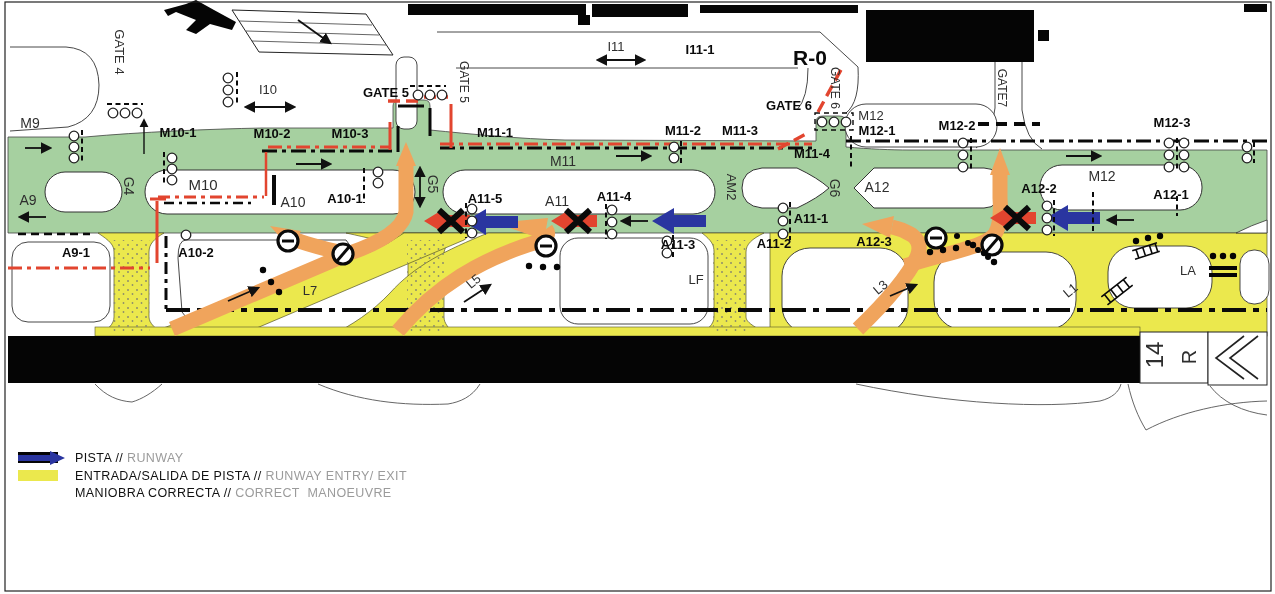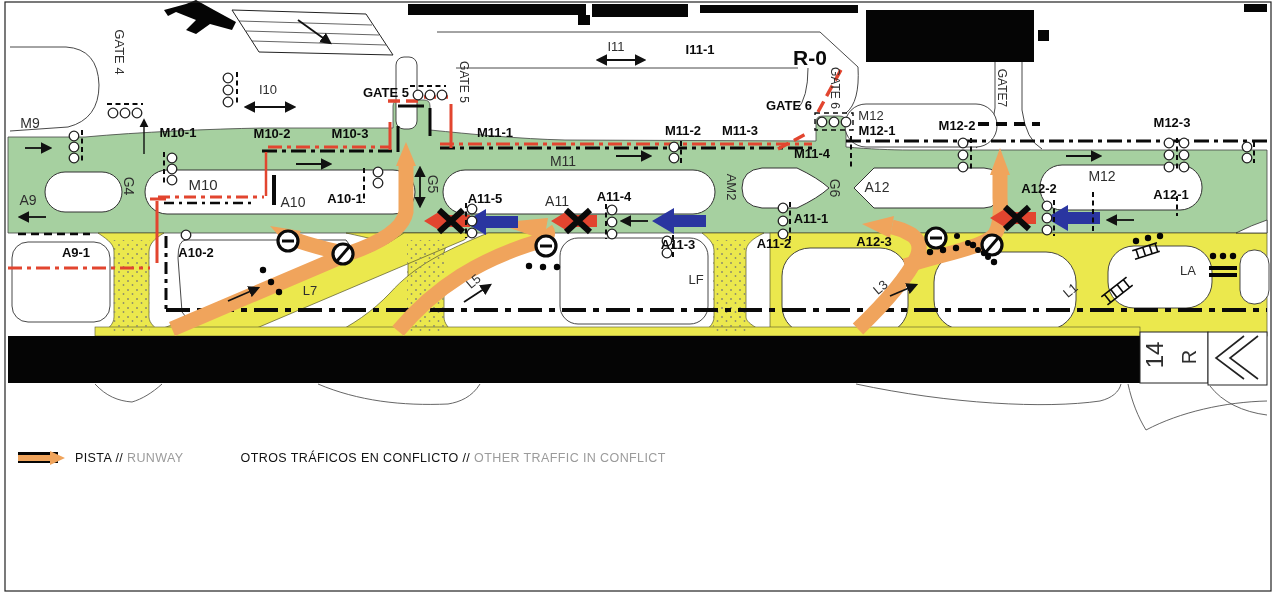--- a/index.html
+++ b/index.html
@@ -1,21 +1,21 @@
 <!DOCTYPE html>
 <html><head>
 <meta charset="utf-8">
 <style>
   html,body{margin:0;padding:0;background:#fff;}
   .wrap{position:relative;width:1275px;height:594px;background:#fff;overflow:hidden;
         font-family:"Liberation Sans",sans-serif;}
   .wrap svg{position:absolute;left:0;top:0;}
   .lbl{font-family:"Liberation Sans",sans-serif;fill:#2e2e2e;text-anchor:middle;}
   .lbl.b{font-weight:700;fill:#0a0a0a;}
-  #legend{position:absolute;left:18px;top:449px;display:flex;flex-direction:row;}
+  #legend{position:absolute;left:18px;top:449px;display:flex;flex-direction:column;}
   .lrow{display:flex;align-items:center;height:17.8px;}
   .lswatch{width:57px;display:flex;align-items:center;}
   .ltext{font-size:12.5px;letter-spacing:.4px;color:#111;white-space:pre;}
   .ltext .gray{color:#9b9b9b;}
   .csw{width:40px;height:11px;display:inline-block;}
 </style>
 </head>
 <body>
 
 <div class="wrap">
@@ -370,20 +370,26 @@
 
 <div id="legend">
       <div class="lrow">
         <span class="lswatch">
           <span class="csw" style="background: rgb(5, 5, 5);"></span>
         </span>
         <span class="ltext"><span>PISTA</span><span> // </span><span class="gray">RUNWAY</span></span>
       </div>
       <div class="lrow">
         <span class="lswatch">
+          <span class="csw" style="background: rgb(235, 232, 77);"></span>
+        </span>
+        <span class="ltext"><span>ENTRADA/SALIDA DE PISTA</span><span> // </span><span class="gray">RUNWAY ENTRY/ EXIT</span></span>
+      </div>
+      <div class="lrow">
+        <span class="lswatch">
           <svg width="48" height="18" viewBox="0 0 48 18">
-            <polygon points="0,6 32,6 32,2 47,9 32,16 32,12 0,12" fill="#f0a45c"></polygon>
+            <polygon points="0,6 32,6 32,2 47,9 32,16 32,12 0,12" fill="#2a35a0"></polygon>
           </svg>
         </span>
-        <span class="ltext"><span>OTROS TRÁFICOS EN CONFLICTO</span><span> // </span><span class="gray">OTHER TRAFFIC IN CONFLICT</span></span>
+        <span class="ltext"><span>MANIOBRA CORRECTA</span><span> // </span><span class="gray">CORRECT  MANOEUVRE</span></span>
       </div>
     </div>
 </div>
 
 </body></html>

